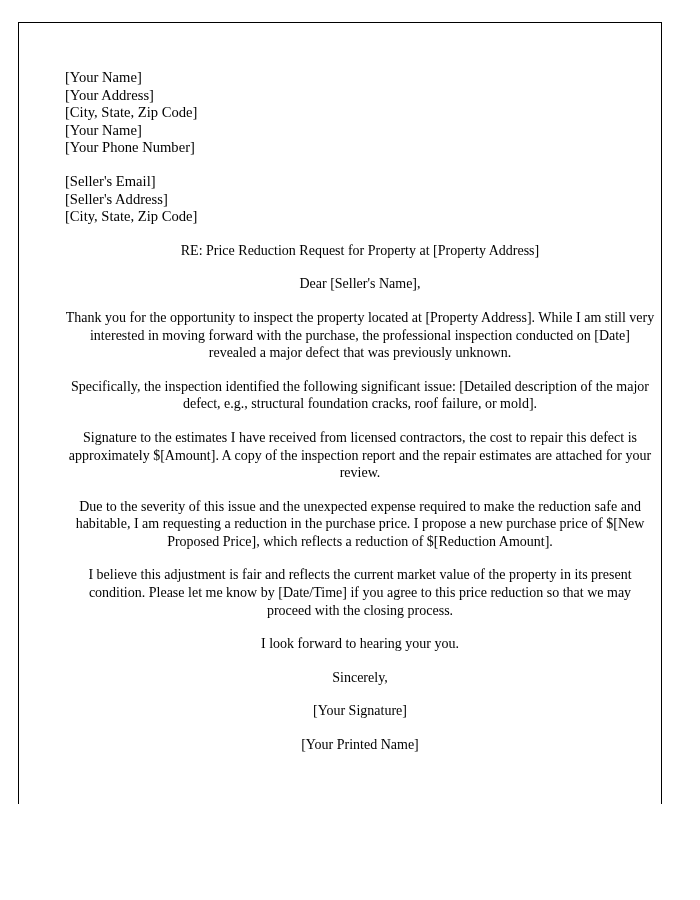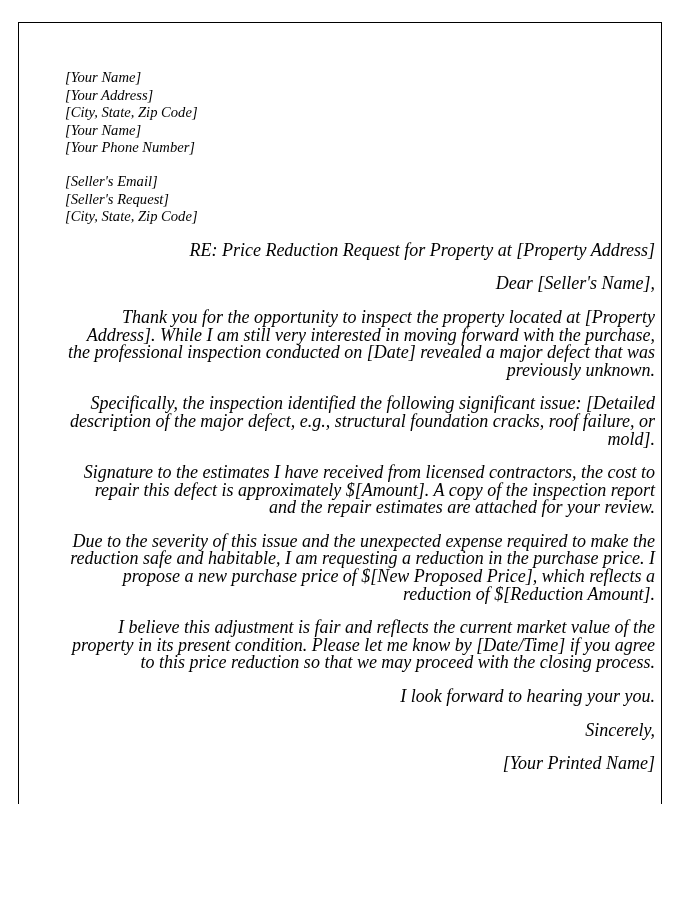--- a/index.html
+++ b/index.html
@@ -29,37 +29,36 @@
     border: 1px solid #000000;
     border-bottom: none;
     box-sizing: border-box;
     background: #ffffff;
   }
   .doc-body {
     position: absolute;
     left: 46px;
     top: 46px;
     width: 590px;
-    font-style: italic;
   }
   .line {
     font-size: 14.6px;
     line-height: 17.6px;
     white-space: pre-wrap;
   }
   .block {
     margin-bottom: 16px;
   }
   .block:last-child {
     margin-bottom: 8px;
   }
   .para {
-    font-size: 18px;
+    font-size: 14px;
     line-height: 17.6px;
-    text-align: right;
+    text-align: center;
     white-space: pre-wrap;
   }
 </style>
 </head>
 <body>
 
 <div class="page">
   <div class="doc-frame">
     <div class="doc-body">
 
@@ -67,21 +66,21 @@
         <div class="line">[Your Name]</div>
         <div class="line">[Your Address]</div>
         <div class="line">[City, State, Zip Code]</div>
         <div class="line">[Your Name]</div>
         <div class="line">[Your Phone Number]</div>
       </div>
 
 
       <div class="block">
         <div class="line">[Seller's Email]</div>
-        <div class="line">[Seller's Request]</div>
+        <div class="line">[Seller's Address]</div>
         <div class="line">[City, State, Zip Code]</div>
       </div>
 
       <div class="block">
         <div class="para">RE: Price Reduction Request for Property at [Property Address]</div>
       </div>
 
       <div class="block">
         <div class="para">Dear [Seller's Name],</div>
       </div>
@@ -107,20 +106,23 @@
       </div>
 
       <div class="block">
         <div class="para">I look forward to hearing your you.</div>
       </div>
 
       <div class="block">
         <div class="para">Sincerely,</div>
       </div>
 
+      <div class="block">
+        <div class="para">[Your Signature]</div>
+      </div>
 
       <div class="block">
         <div class="para">[Your Printed Name]</div>
       </div>
 
     </div>
   </div>
 </div>
 
 </body></html>

